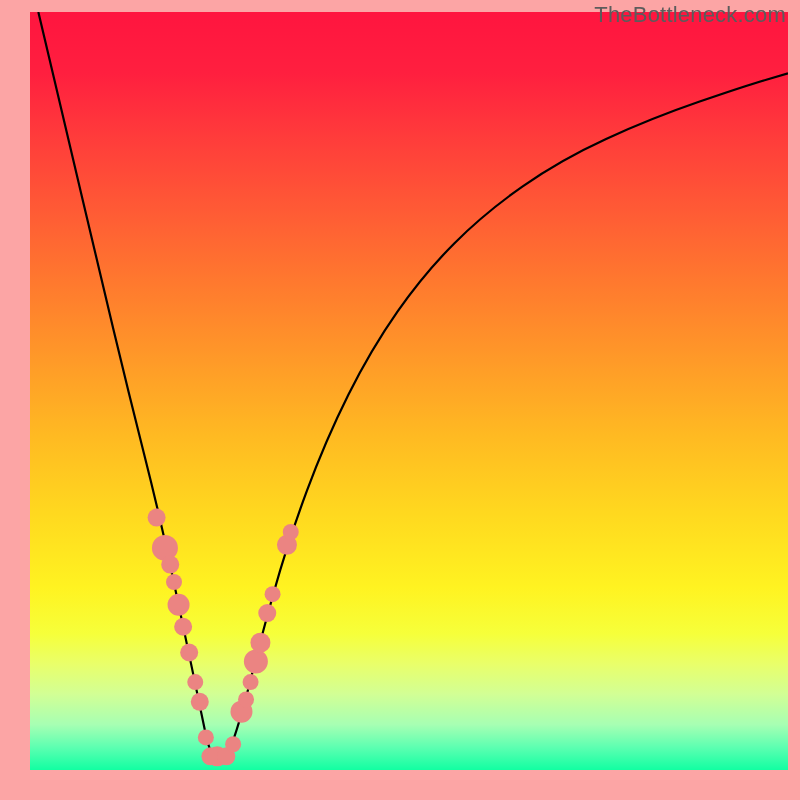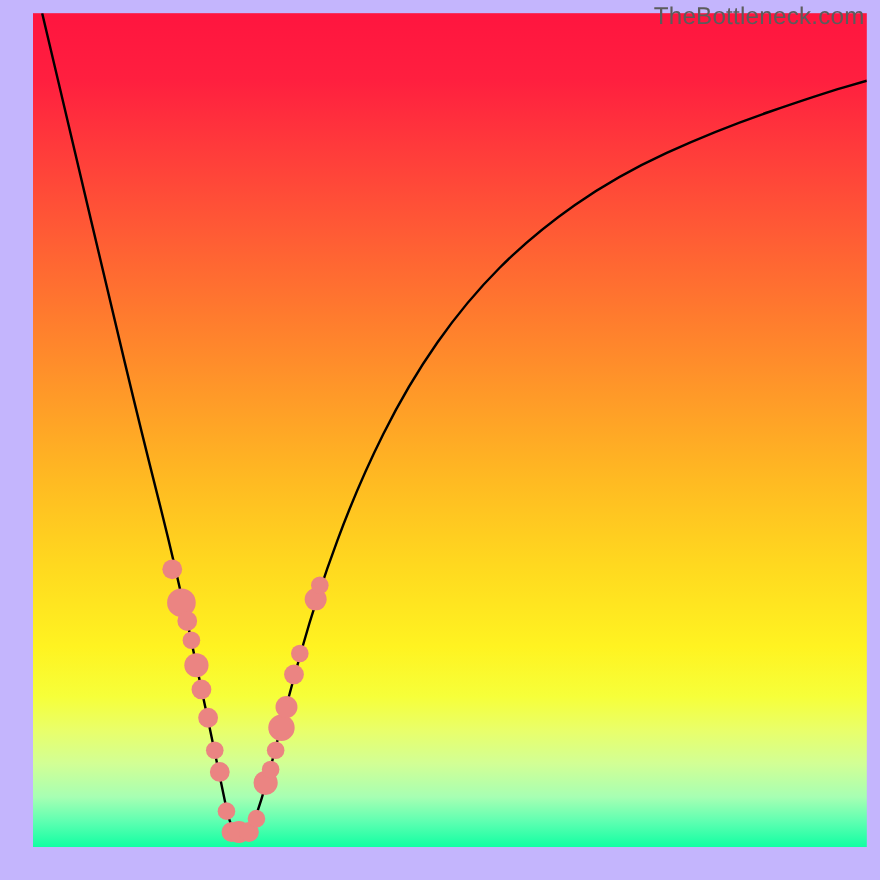--- a/index.html
+++ b/index.html
@@ -8,21 +8,21 @@
     width: 800px;
     height: 800px;
     overflow: hidden;
     background: #000;
     font-family: Arial, Helvetica, sans-serif;
   }
   .stage {
     position: relative;
     width: 800px;
     height: 800px;
-    background: #c4b5fd;
+    background: #fca5a5;
   }
   .plot-area {
     position: absolute;
     left: 30px;
     top: 12px;
     width: 758px;
     height: 758px;
     
     background: linear-gradient(to bottom,
       #ff153f 0%,

